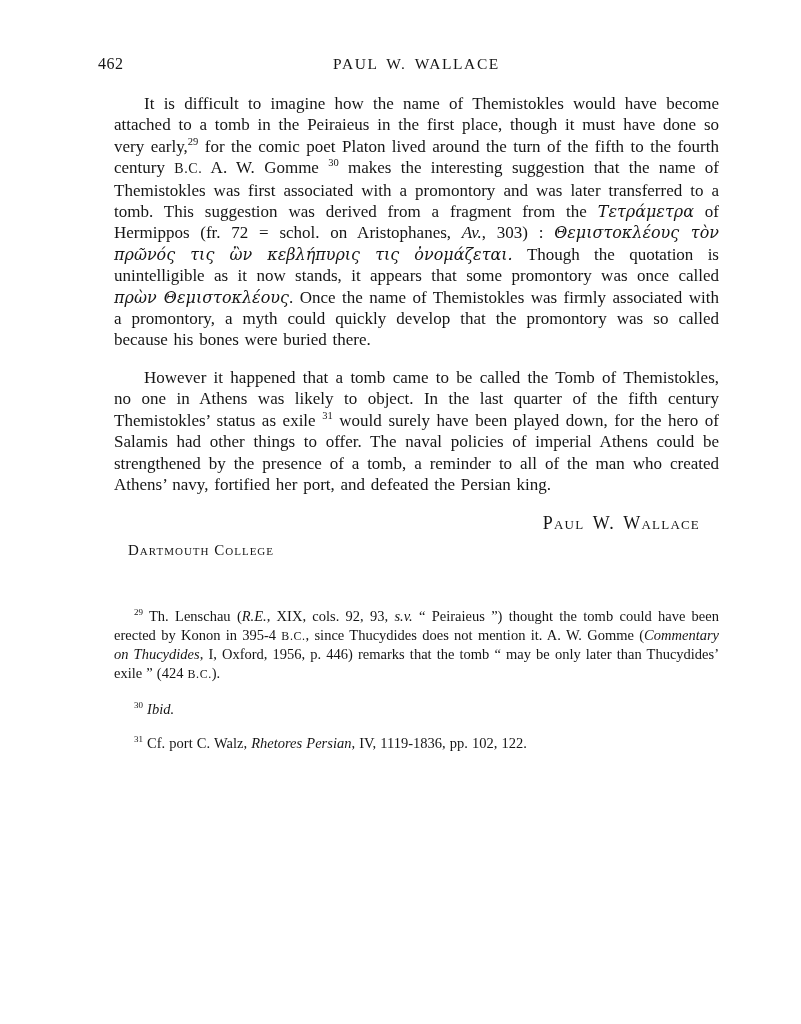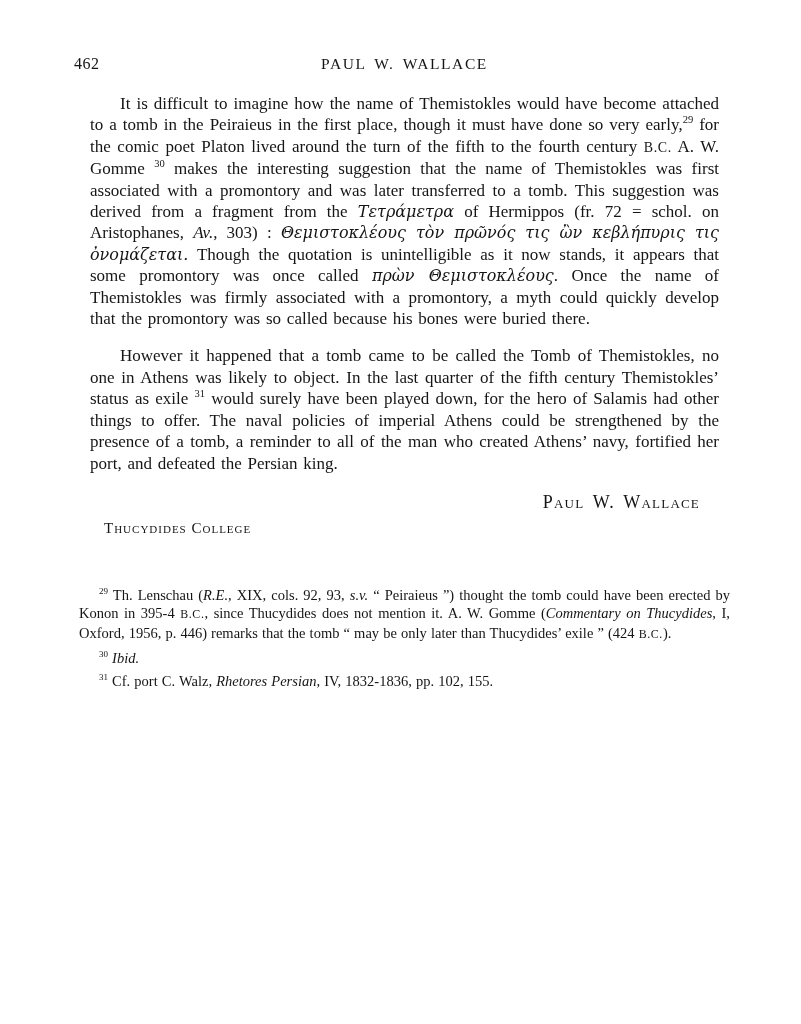--- a/index.html
+++ b/index.html
@@ -9,21 +9,21 @@
   }
   .page {
     position: relative;
     width: 801px;
     height: 1024px;
     margin: 0 auto;
     background: #ffffff;
     color: #151515;
     font-family: "Liberation Serif", "DejaVu Serif", serif;
     box-sizing: border-box;
-    padding: 55px 66px 0 74px;
+    padding: 55px 66px 0 98px;
     overflow: hidden;
   }
   .page-header {
     position: relative;
     height: 22px;
     margin-bottom: 16px;
   }
   .page-number {
     position: absolute;
     left: 0;
@@ -76,42 +76,42 @@
     font-size: 15px;
     letter-spacing: 1px;
   }
   .footnotes {
     margin-top: 46px;
     font-size: 14.5px;
     line-height: 18.6px;
     text-align: justify;
   }
   .footnote {
-    margin: 5px;
+    margin: 16px;
     text-indent: 20px;
     word-spacing: 0.5px;
   }
 </style>
 </head>
 <body>
 
 <div class="page">
 
   <header class="page-header">
     <span class="page-number">462</span>
     <span class="running-header">PAUL W. WALLACE</span>
   </header>
 
   <main class="body-text">
     <p class="body-para"><span>It is difficult to imagine how the name of Themistokles would have become attached to a tomb in the Peiraieus in the first place, though it must have done so very early,</span><sup>29</sup><span> for the comic poet Platon lived around the turn of the fifth to the fourth century </span><span class="run-sc">B.C.</span><span>  A. W. Gomme </span><sup>30</sup><span> makes the interesting suggestion that the name of Themistokles was first associated with a promontory and was later transferred to a tomb.  This suggestion was derived from a fragment from the </span><span class="run-gr">Τετράμετρα</span><span> of Hermippos (fr. 72 = schol. on Aristophanes, </span><span class="run-i">Av.</span><span>, 303) : </span><span class="run-gr">Θεμιστοκλέους τὸν πρῶνός τις ὢν κεβλήπυρις τις ὀνομάζεται.</span><span>  Though the quotation is unintelligible as it now stands, it appears that some promontory was once called </span><span class="run-gr">πρὼν Θεμιστοκλέους</span><span>.  Once the name of Themistokles was firmly associated with a promontory, a myth could quickly develop that the promontory was so called because his bones were buried there.</span></p>
     <p class="body-para"><span>However it happened that a tomb came to be called the Tomb of Themistokles, no one in Athens was likely to object.  In the last quarter of the fifth century Themistokles’ status as exile </span><sup>31</sup><span> would surely have been played down, for the hero of Salamis had other things to offer.  The naval policies of imperial Athens could be strengthened by the presence of a tomb, a reminder to all of the man who created Athens’ navy, fortified her port, and defeated the Persian king.</span></p>
 
     <p class="signature">Paul W. Wallace</p>
-    <p class="affiliation">Thucydides College</p>
+    <p class="affiliation">Dartmouth College</p>
 
     <section class="footnotes">
       <p class="footnote"><sup>29</sup><span> Th. Lenschau (</span><span class="run-i">R.E.</span><span>, XIX, cols. 92, 93, </span><span class="run-i">s.v.</span><span> “ Peiraieus ”) thought the tomb could have been erected by Konon in 395-4 </span><span class="run-sc">B.C.</span><span>, since Thucydides does not mention it.  A. W. Gomme (</span><span class="run-i">Commentary on Thucydides</span><span>, I, Oxford, 1956, p. 446) remarks that the tomb “ may be only later than Thucydides’ exile ” (424 </span><span class="run-sc">B.C.</span><span>).</span></p>
       <p class="footnote"><sup>30</sup><span> </span><span class="run-i">Ibid.</span></p>
-      <p class="footnote"><sup>31</sup><span> Cf. port C. Walz, </span><span class="run-i">Rhetores Persian</span><span>, IV, 1832-1836, pp. 102, 155.</span></p>
+      <p class="footnote"><sup>31</sup><span> Cf. port C. Walz, </span><span class="run-i">Rhetores Persian</span><span>, IV, 1119-1836, pp. 102, 122.</span></p>
     </section>
   </main>
 
 </div>
 
 </body></html>

